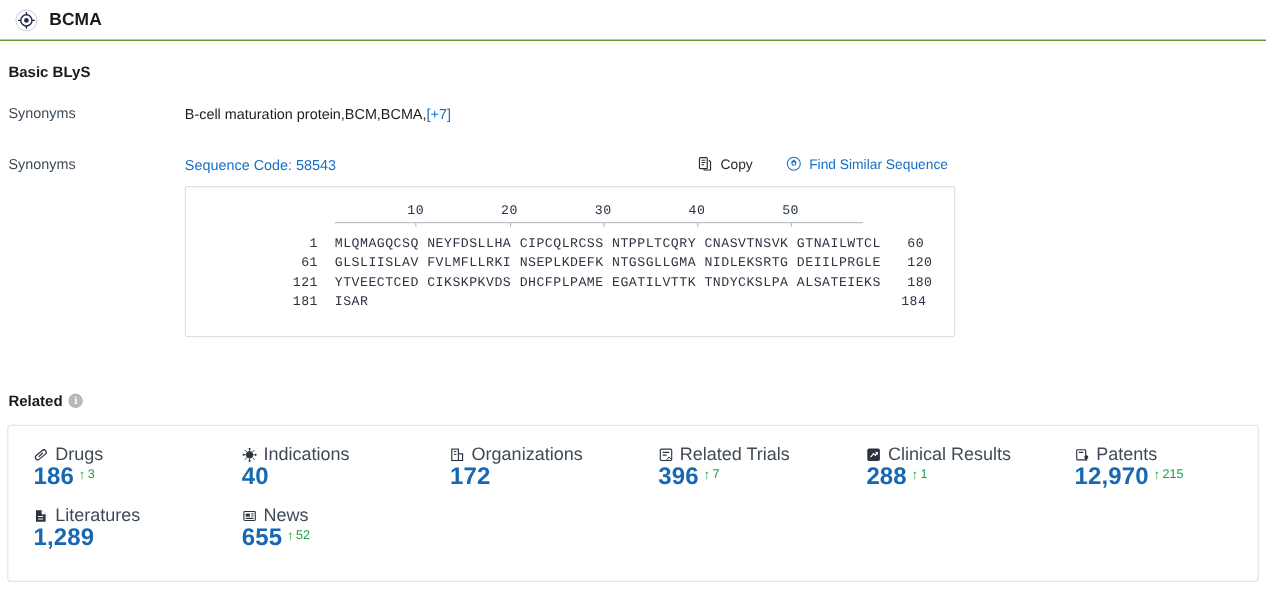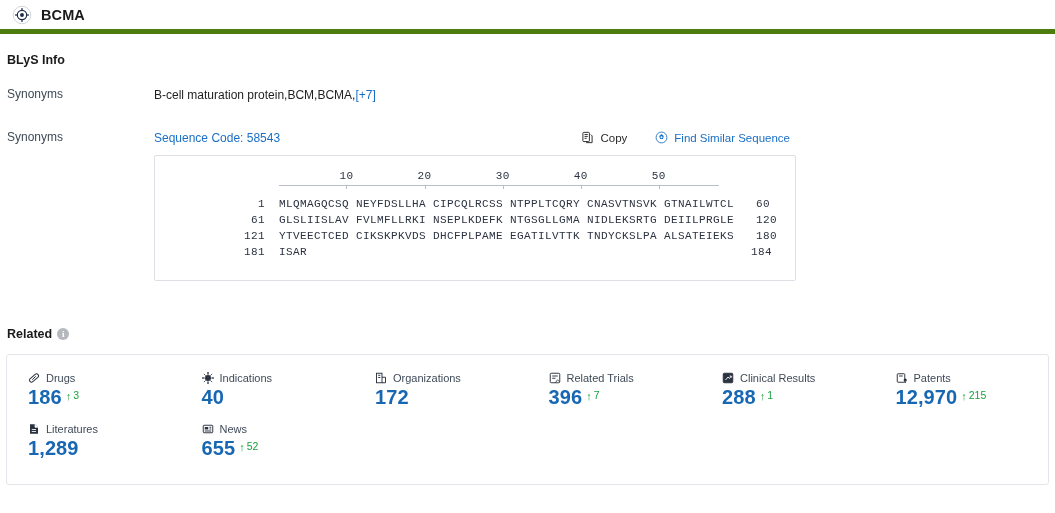--- a/index.html
+++ b/index.html
@@ -12,21 +12,21 @@
     overflow: hidden;
   }
 
   
   .page-header {
     height: 34px;
     display: flex;
     align-items: center;
     gap: 9px;
     padding: 0 12px;
-    border-bottom: 5px solid #4d7c0f;
+    border-bottom: 1px solid #4d7c0f;
     background: #fff;
   }
   .target-icon { width: 20px; height: 20px; display: block; flex: 0 0 auto; }
   .entity-title {
     font-size: 14.5px;
     font-weight: bold;
     color: #1a1a1a;
     letter-spacing: .1px;
   }
 
@@ -157,21 +157,21 @@
     min-height: 131px;
   }
   .stats-grid {
     display: grid;
     grid-template-columns: repeat(6, 1fr);
     row-gap: 13px;
   }
   .stat { padding-left: 21px; }
   .stat-head {
     display: flex; align-items: center; gap: 6px;
-    font-size: 11px; color: #3f4a57;
+    font-size: 15px; color: #3f4a57;
     height: 14px;
   }
   .stat-icon { width: 12px; height: 12px; display: block; flex: 0 0 auto; color: #2b3240; }
   .stat-body {
     display: flex; align-items: baseline; gap: 4px;
     margin-top: 1px;
   }
   .stat-value {
     font-size: 20px; font-weight: bold; color: #1767b3;
     letter-spacing: .1px;
@@ -193,21 +193,21 @@
       <line x1="12" y1="17.6" x2="12" y2="20.4"></line>
       <line x1="3.6" y1="12" x2="6.4" y2="12"></line>
       <line x1="17.6" y1="12" x2="20.4" y2="12"></line>
     </svg>
   </span>
   <span class="entity-title">BCMA</span>
 </div>
 
 <div class="content">
 
-  <div class="section-title">BLyS Info</div>
+  <div class="section-title">Basic BLyS</div>
 
   <div class="info-row" id="row-synonyms">
     <div class="info-label">Synonyms</div>
     <div class="info-value">
       <span>B-cell maturation protein,BCM,BCMA,</span><span class="link-more">[+7]</span>
     </div>
   </div>
 
 
   <div class="info-row" id="row-sequence">

